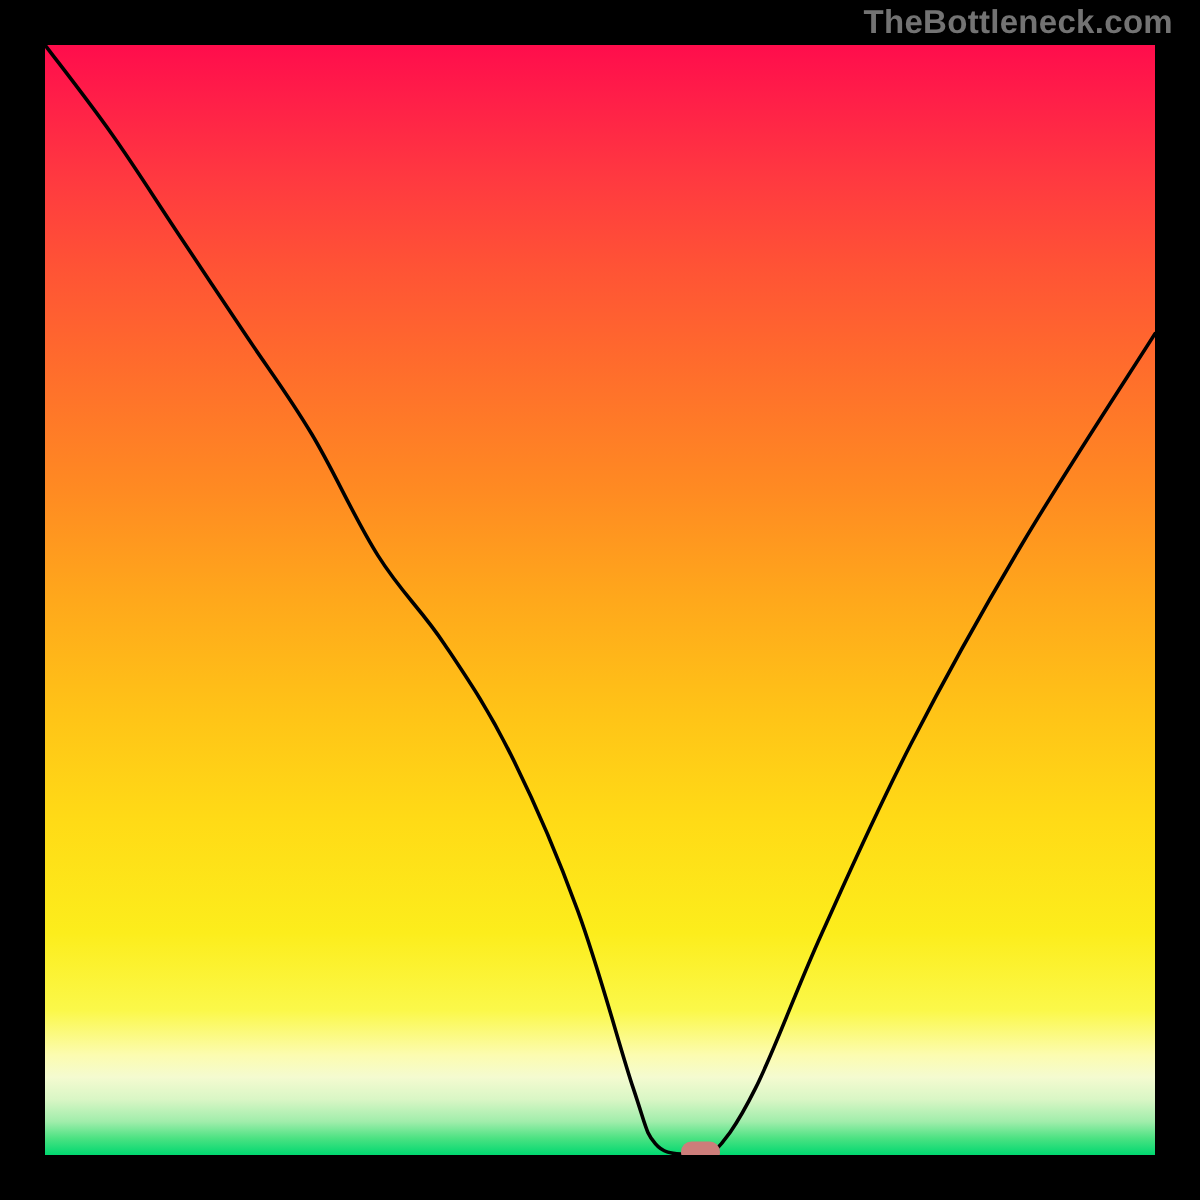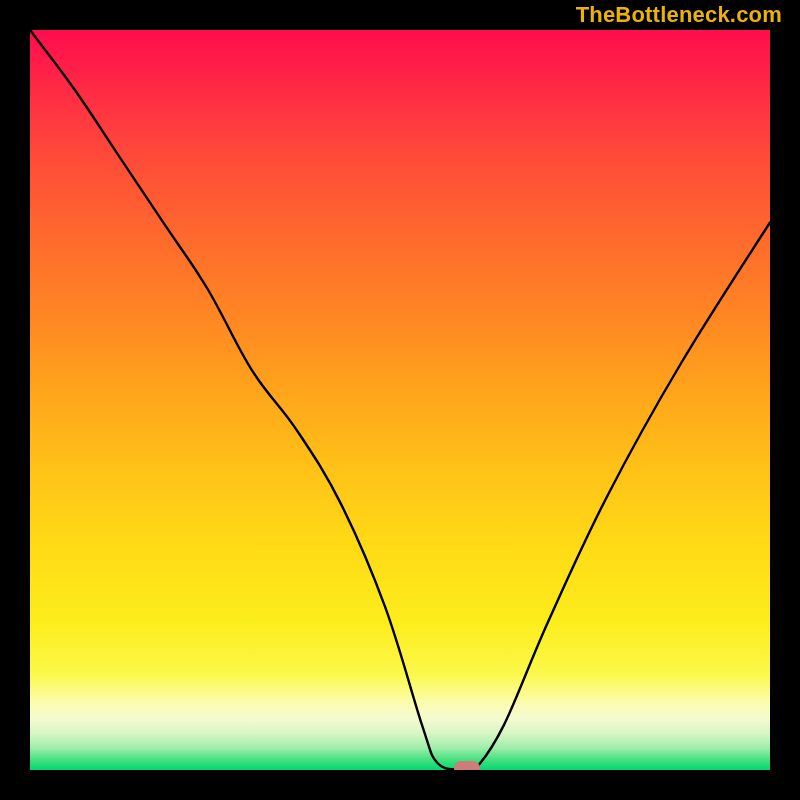--- a/index.html
+++ b/index.html
@@ -14,21 +14,21 @@
     height: 800px;
     background: #000;
     box-sizing: border-box;
   }
   .watermark {
     position: absolute;
     top: 2px;
     right: 18px;
     font-size: 22px;
     font-weight: 600;
-    color: #eab308;
+    color: #737373;
     letter-spacing: 0.2px;
     z-index: 10;
   }
   .plot-area {
     position: absolute;
     left: 30px;
     top: 30px;
     right: 30px;
     bottom: 30px;
     overflow: hidden;

